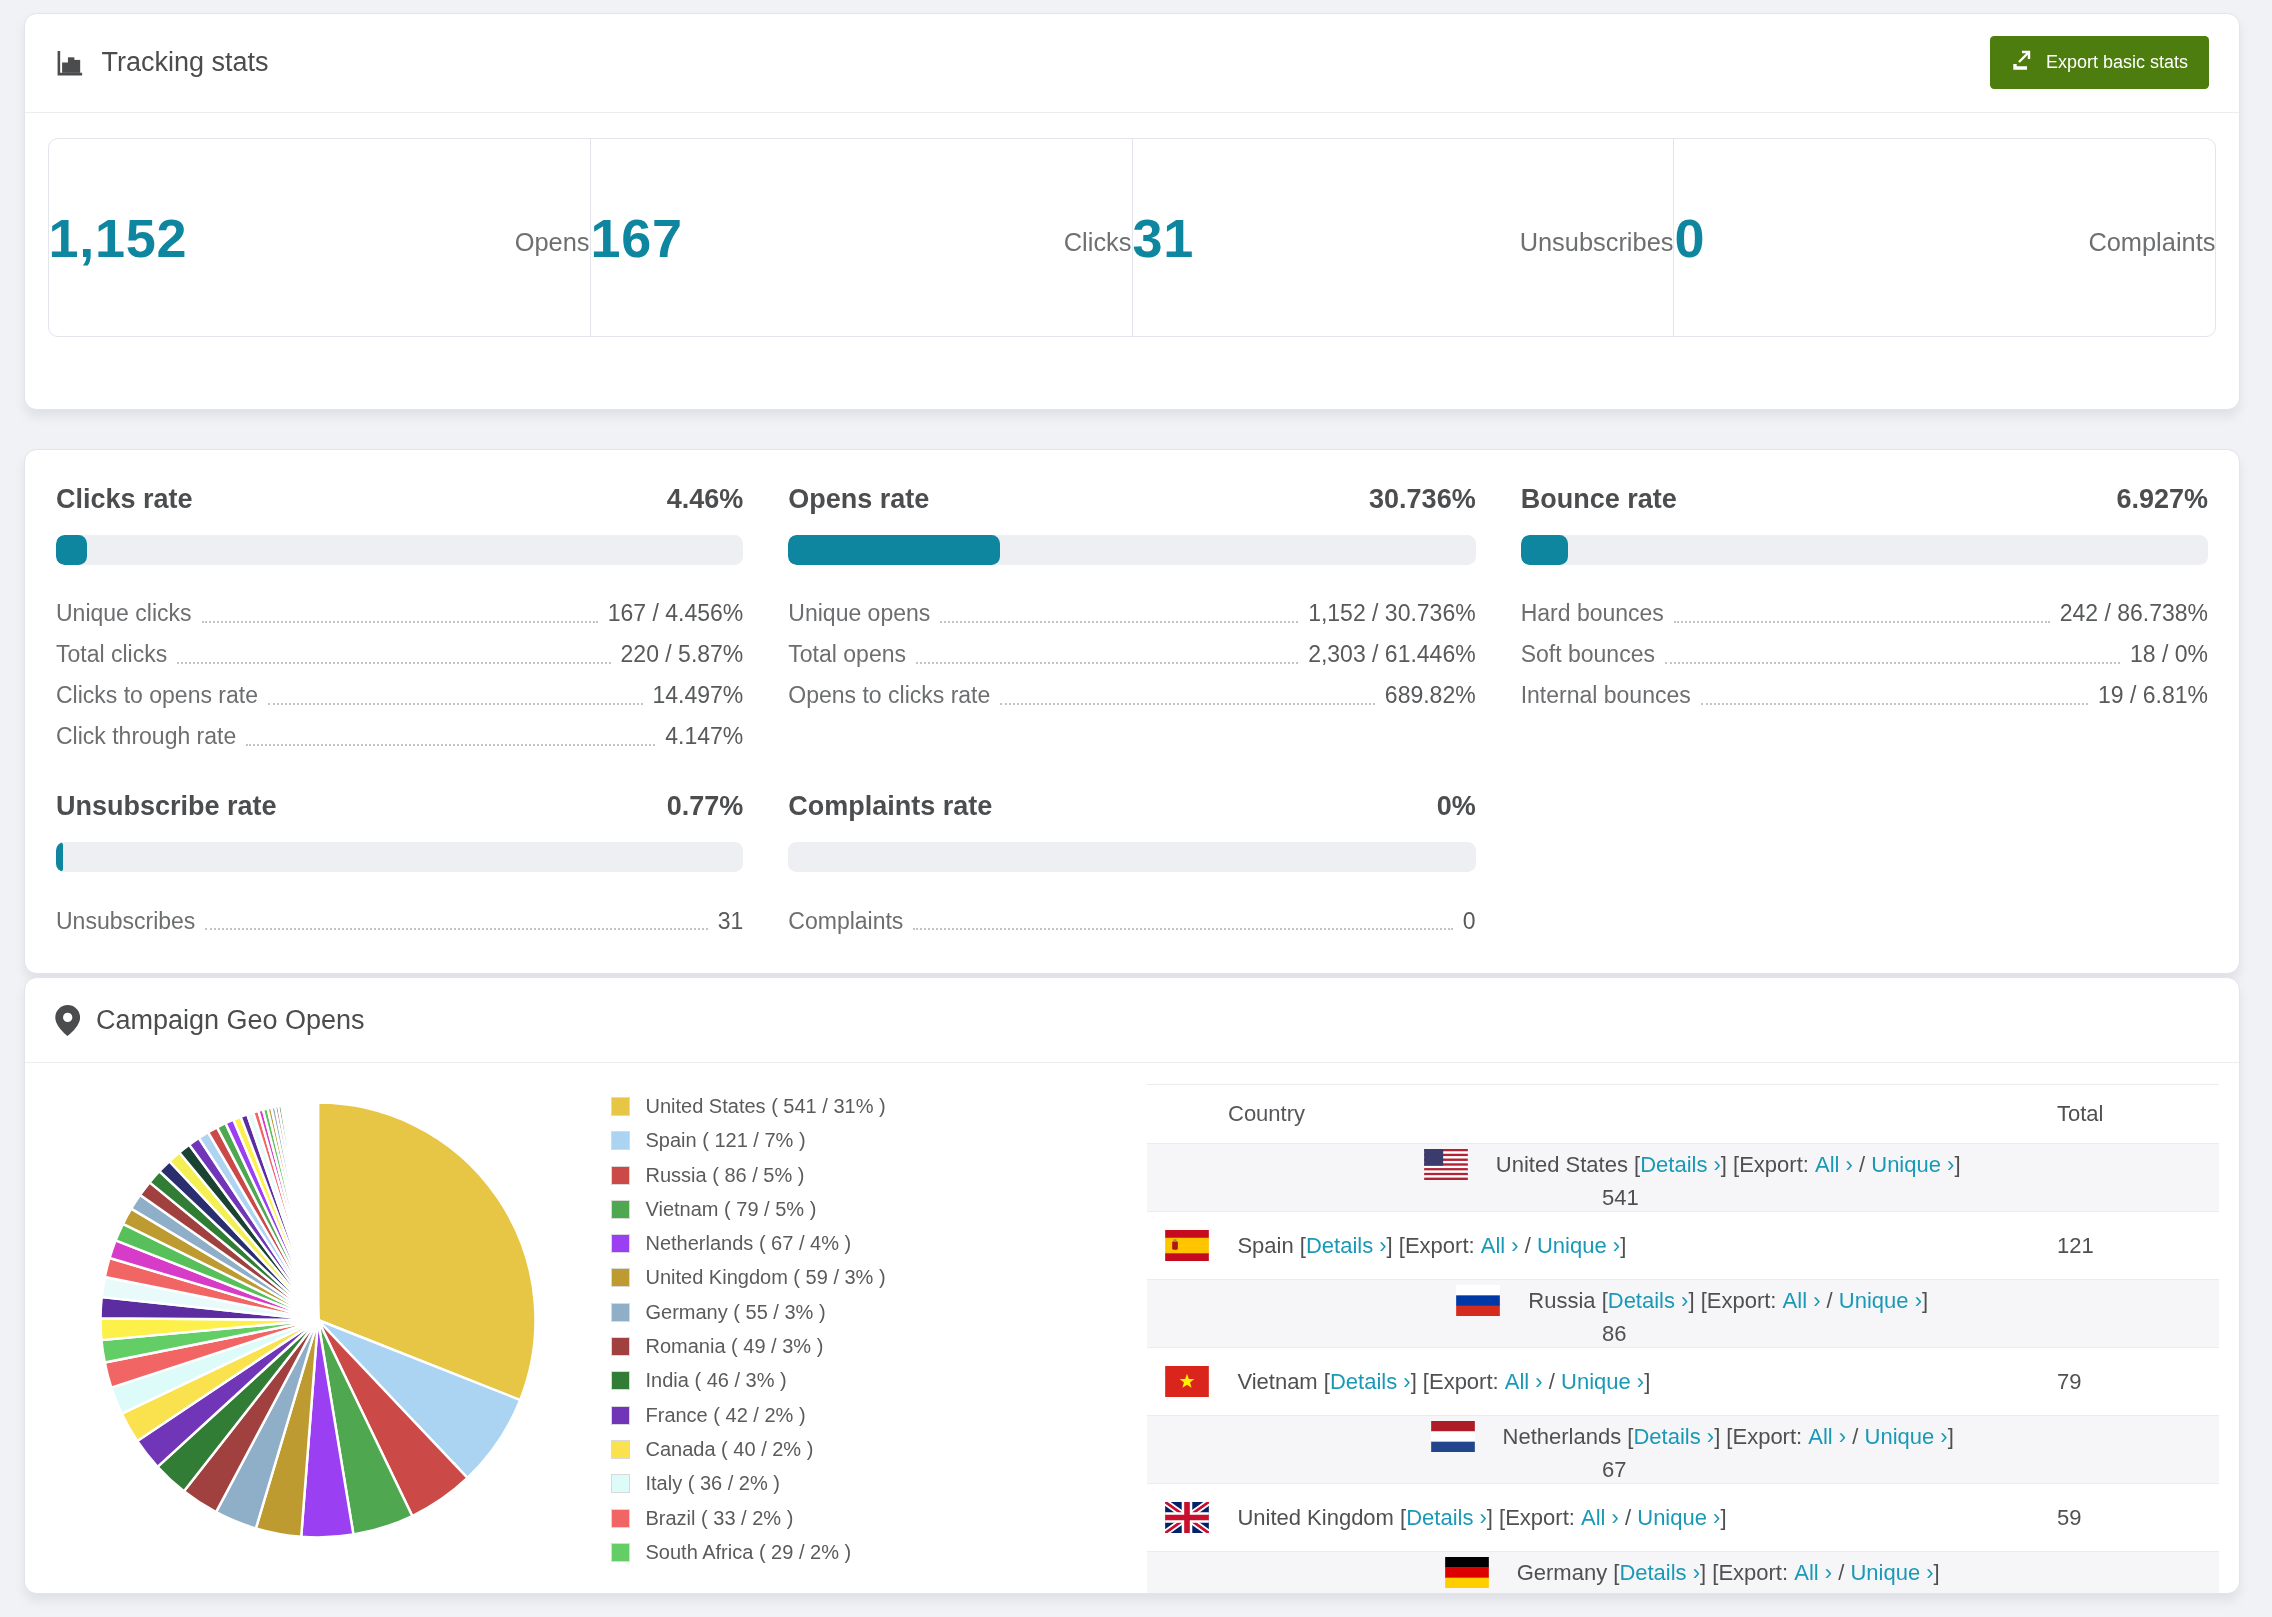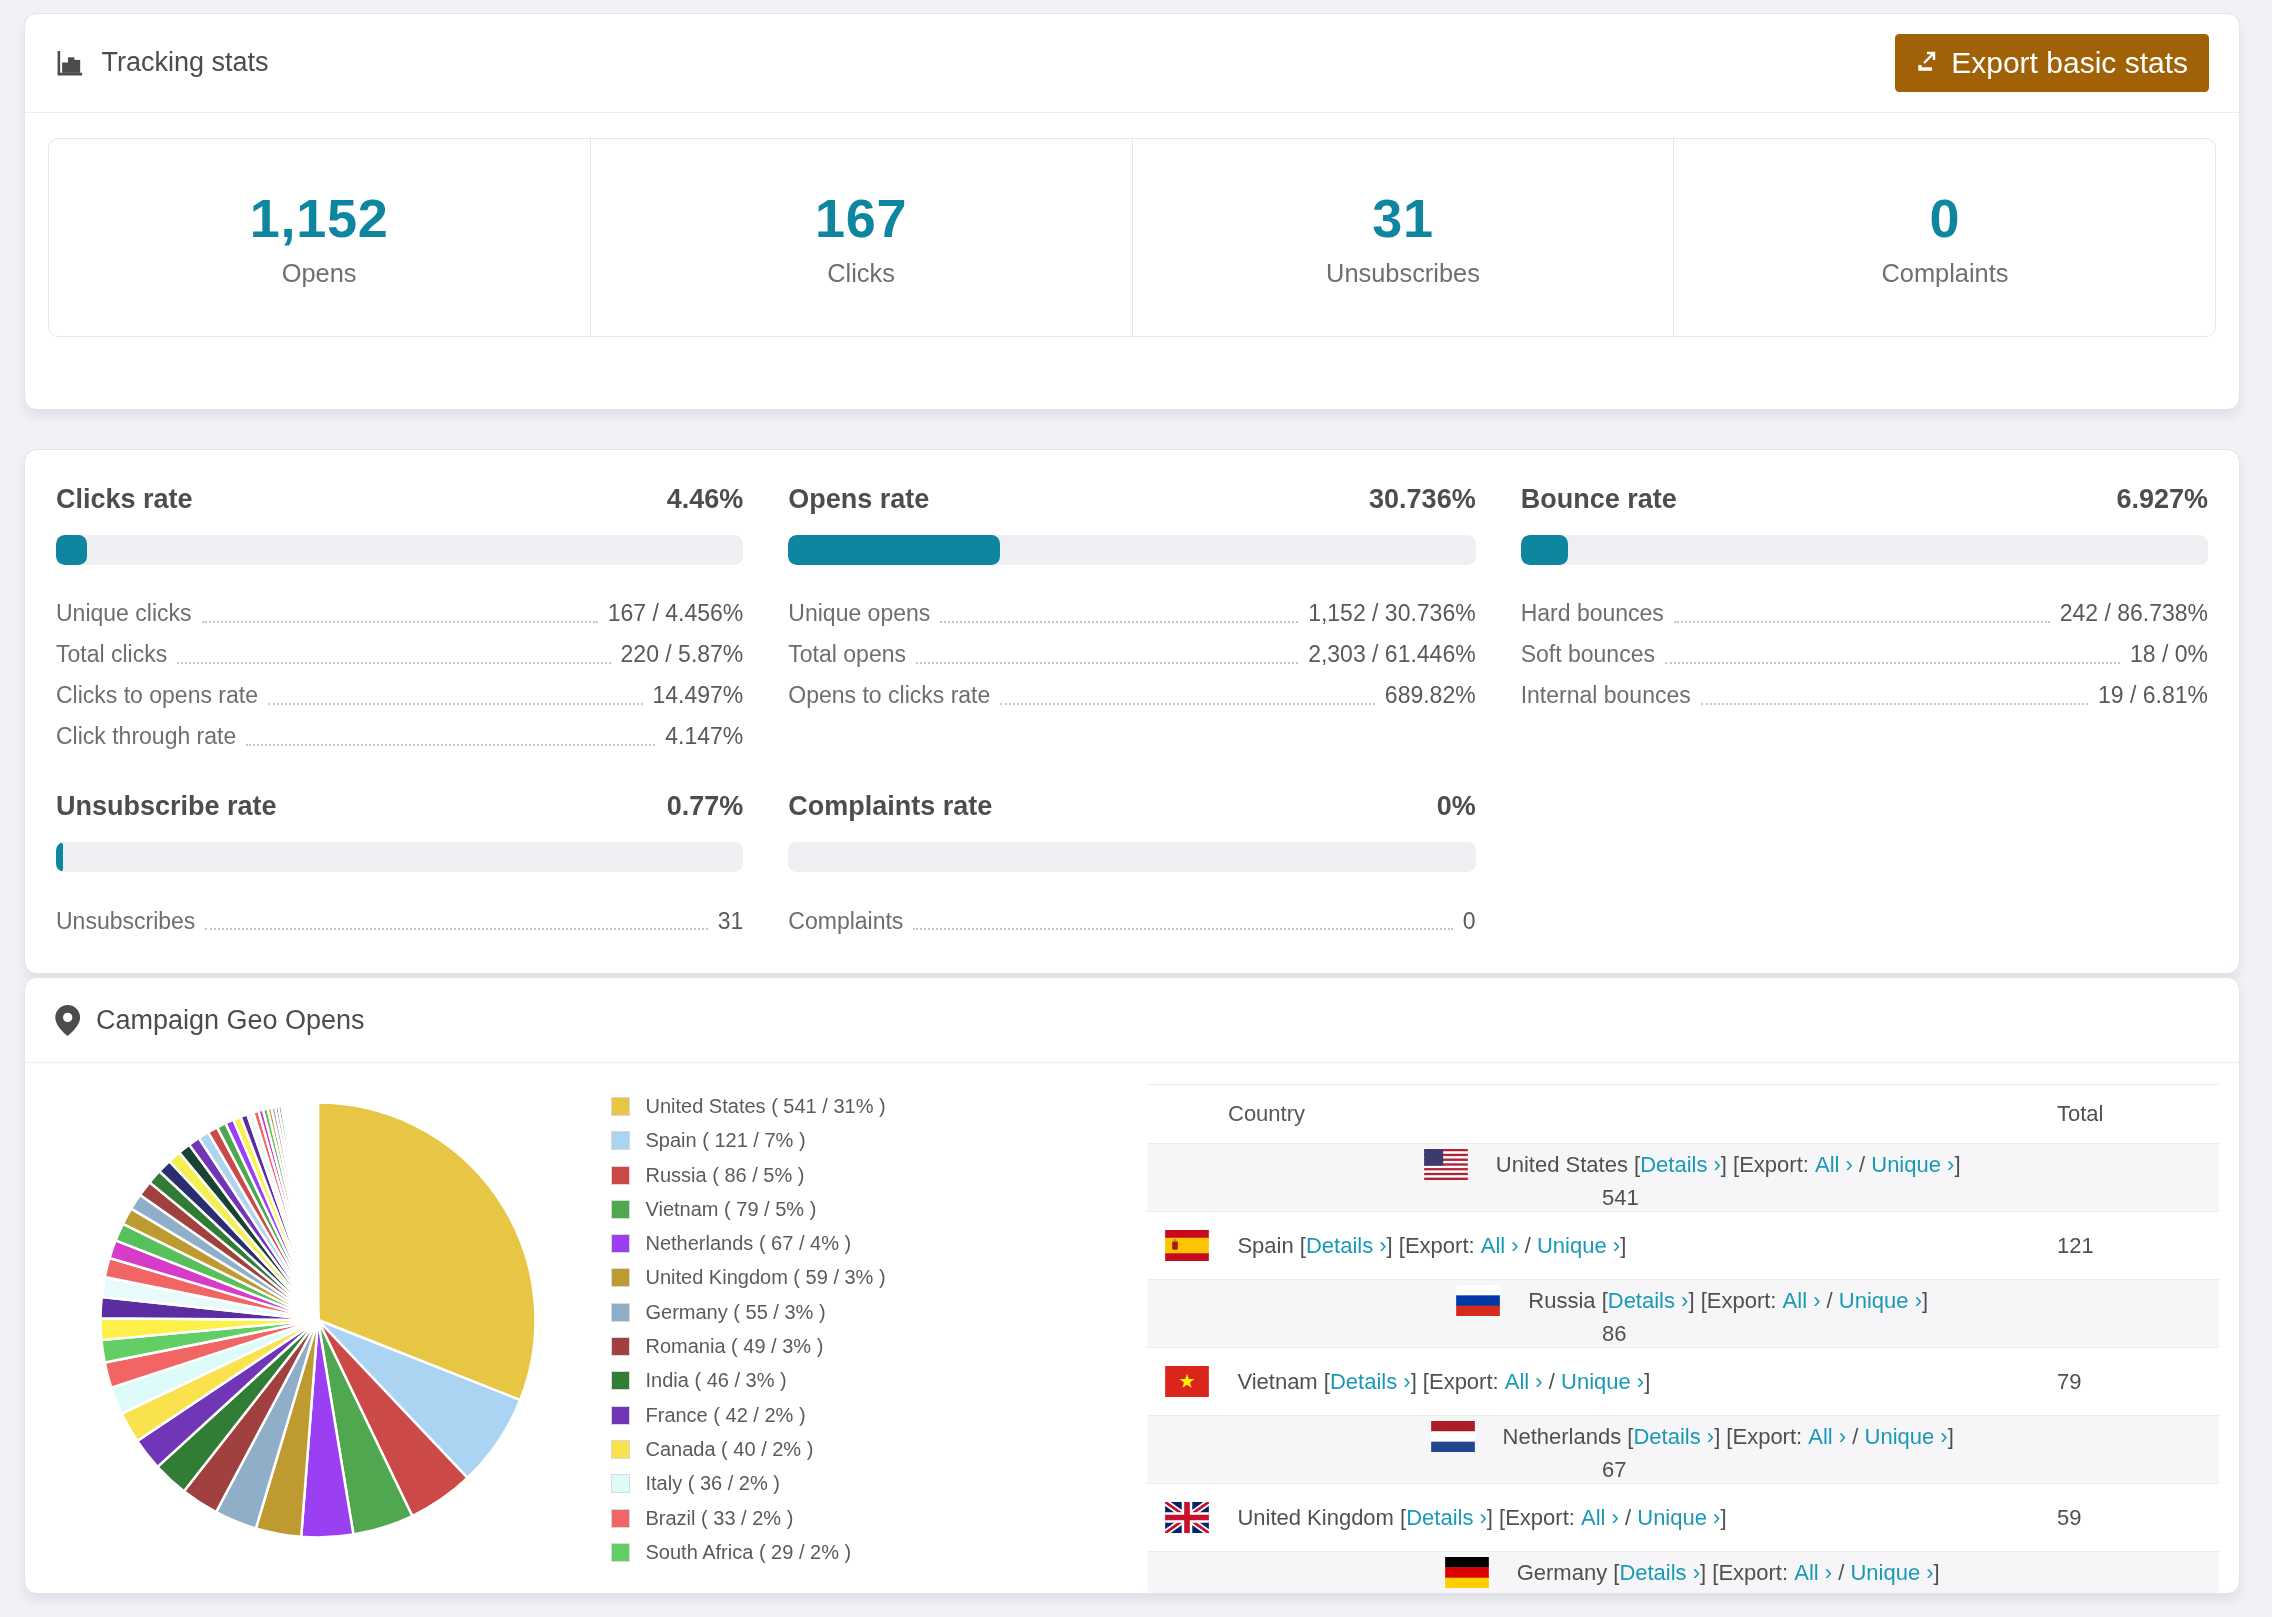--- a/index.html
+++ b/index.html
@@ -25,33 +25,33 @@
     padding:0 30px; border-bottom:0.7px solid #ededf0;
   }
   #card-tracking .card-header { height:99px; }
   #card-geo .card-header { height:85px; }
   .hdr-left { display:flex; align-items:center; gap:15.5px; }
   .hdr-title { font-size:27px; color:#4b4c4e; }
   .hdr-icon svg { display:block; }
 
   .btn-export {
     display:flex; align-items:center; gap:11.3px;
-    background:#a16207; color:#ffffff; border:none; border-radius:4.2px;
-    font-family:inherit; font-size:30px; padding:12px 21px; cursor:pointer;
+    background:#4d7c0f; color:#ffffff; border:none; border-radius:4.2px;
+    font-family:inherit; font-size:18px; padding:12px 21px; cursor:pointer;
   }
 
   
   .stats-row {
     margin:25.4px 22.6px 0 22.6px; height:199px;
     border:0.7px solid #e3e5ec; border-radius:10px;
     display:flex;
   }
   .stat-cell {
-    flex:1; display:flex; flex-direction:column;
-    align-items:center; justify-content:center;
+    flex:1; display:flex; flex-direction:row;
+    align-items:center; justify-content:space-between;
     border-right:0.7px solid #e3e5ec;
   }
   .stat-cell:last-child { border-right:none; }
   .stat-value { font-size:54px; font-weight:700; color:#0e86a0; letter-spacing:0.7px; }
   .stat-label { font-size:25.4px; color:#6e6f71; margin-top:10px; }
 
   
   .rates-grid {
     padding:34px 31px 0 31px;
     display:grid; grid-template-columns:repeat(3,1fr);

